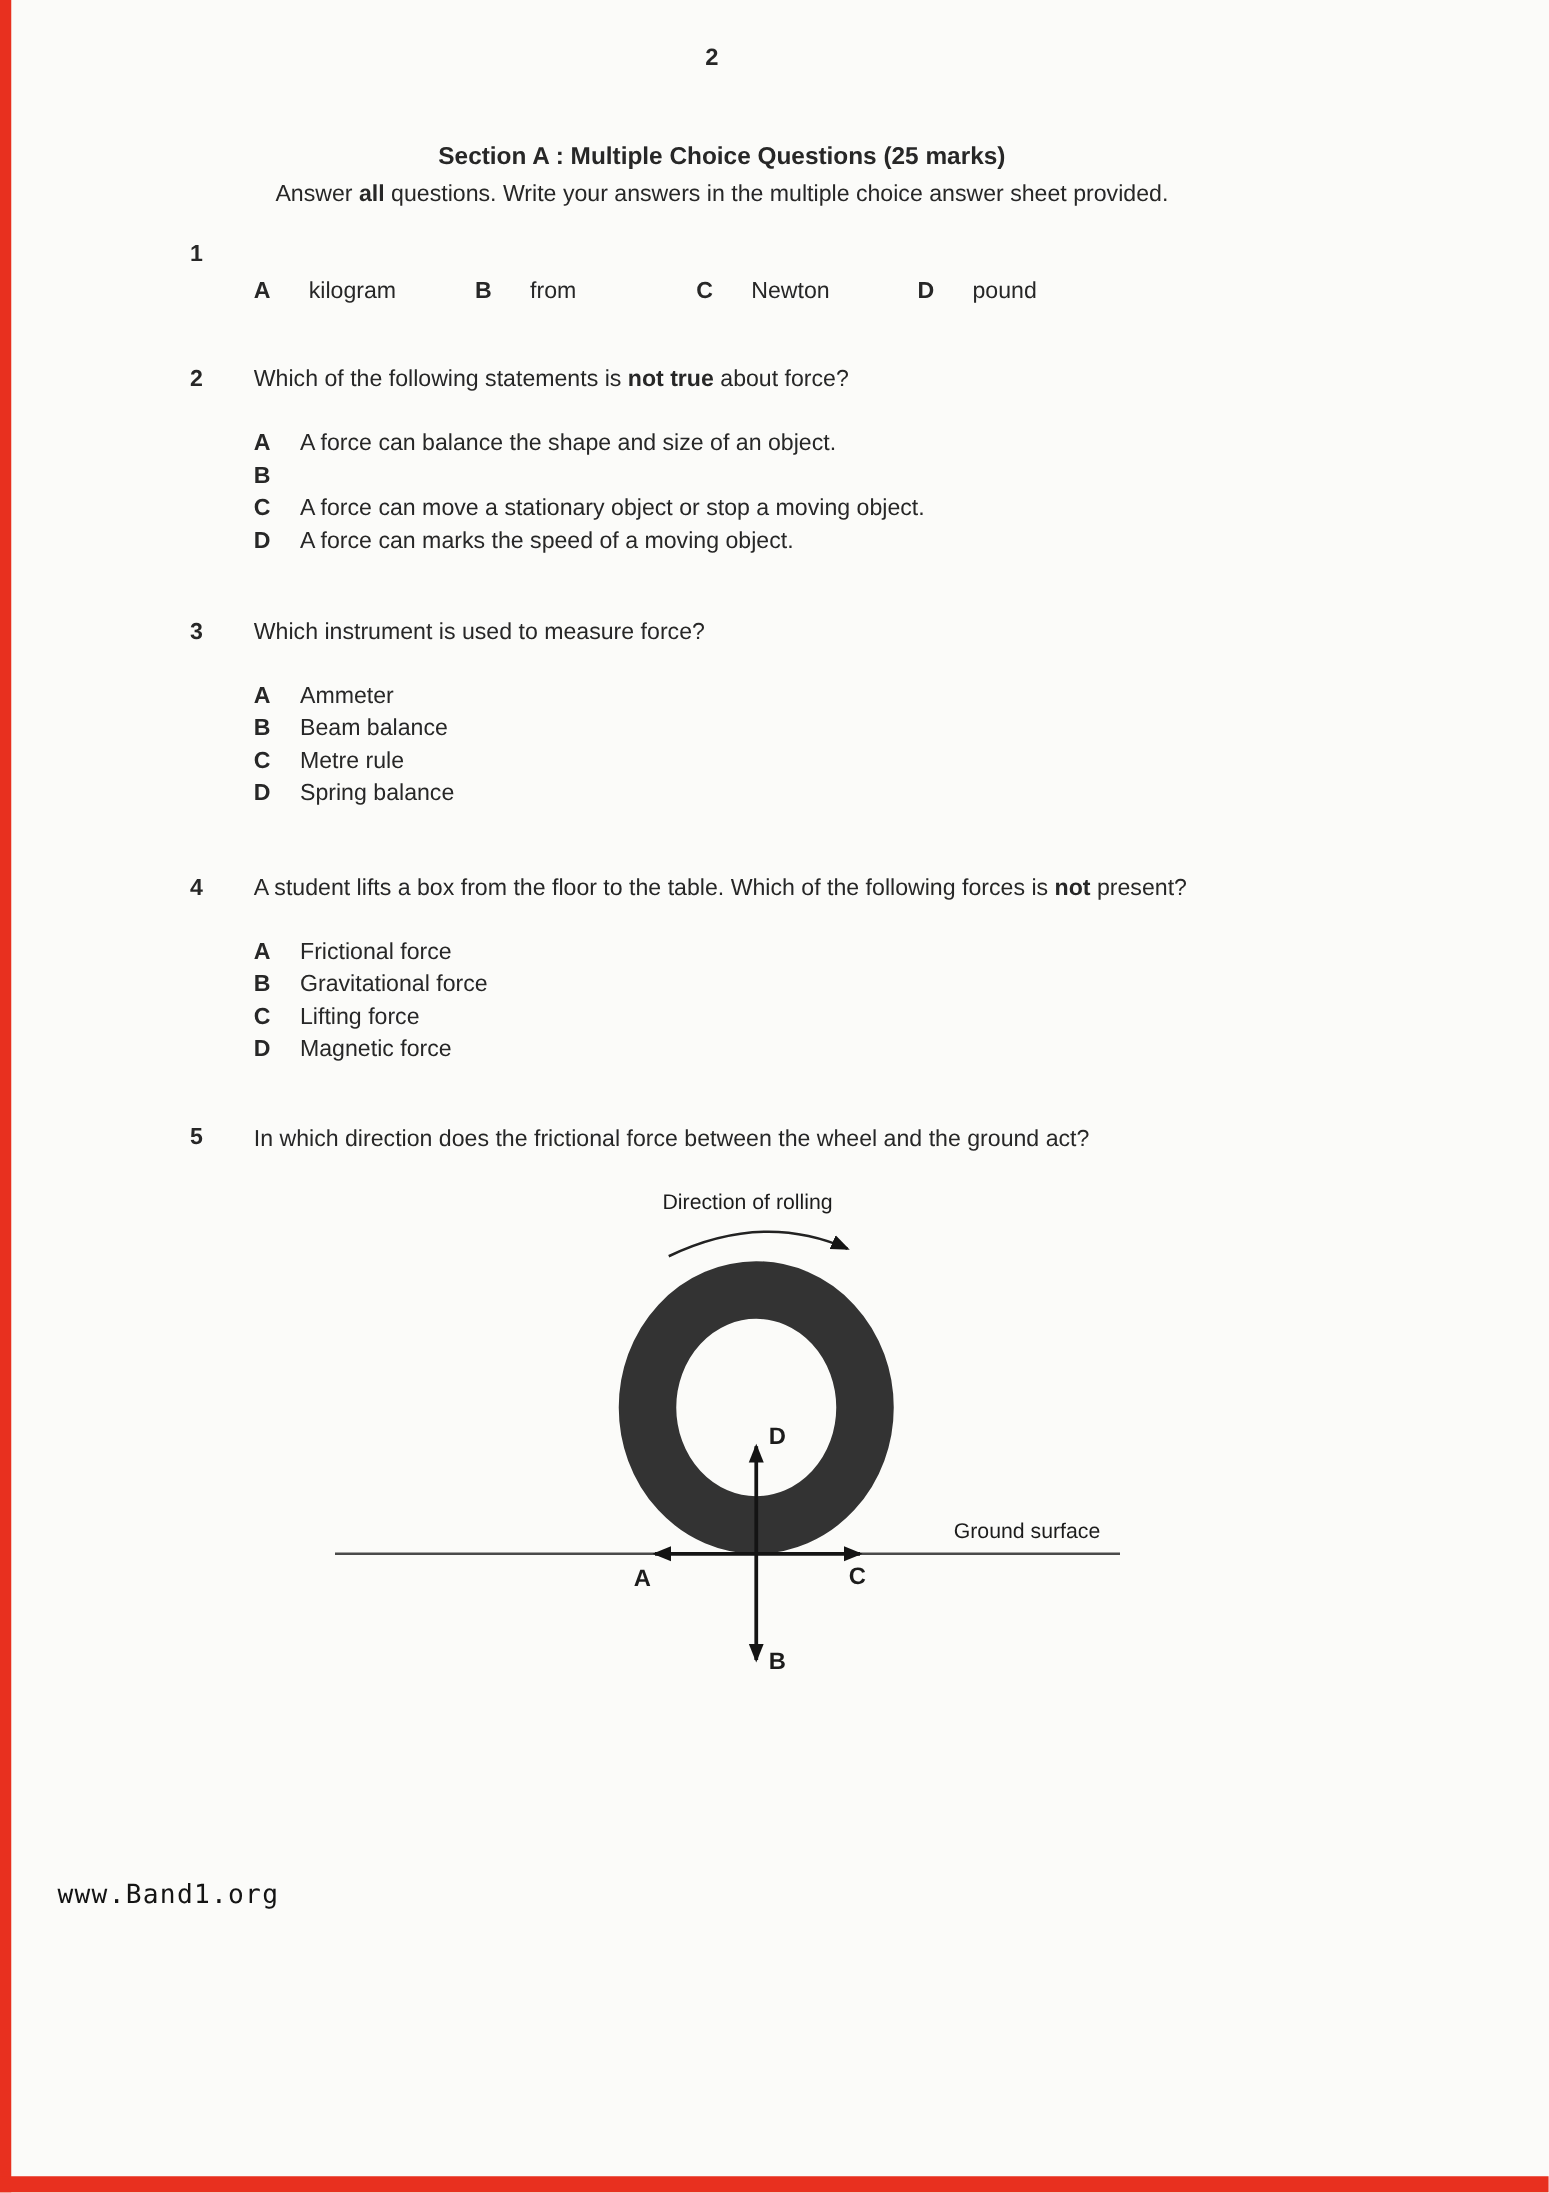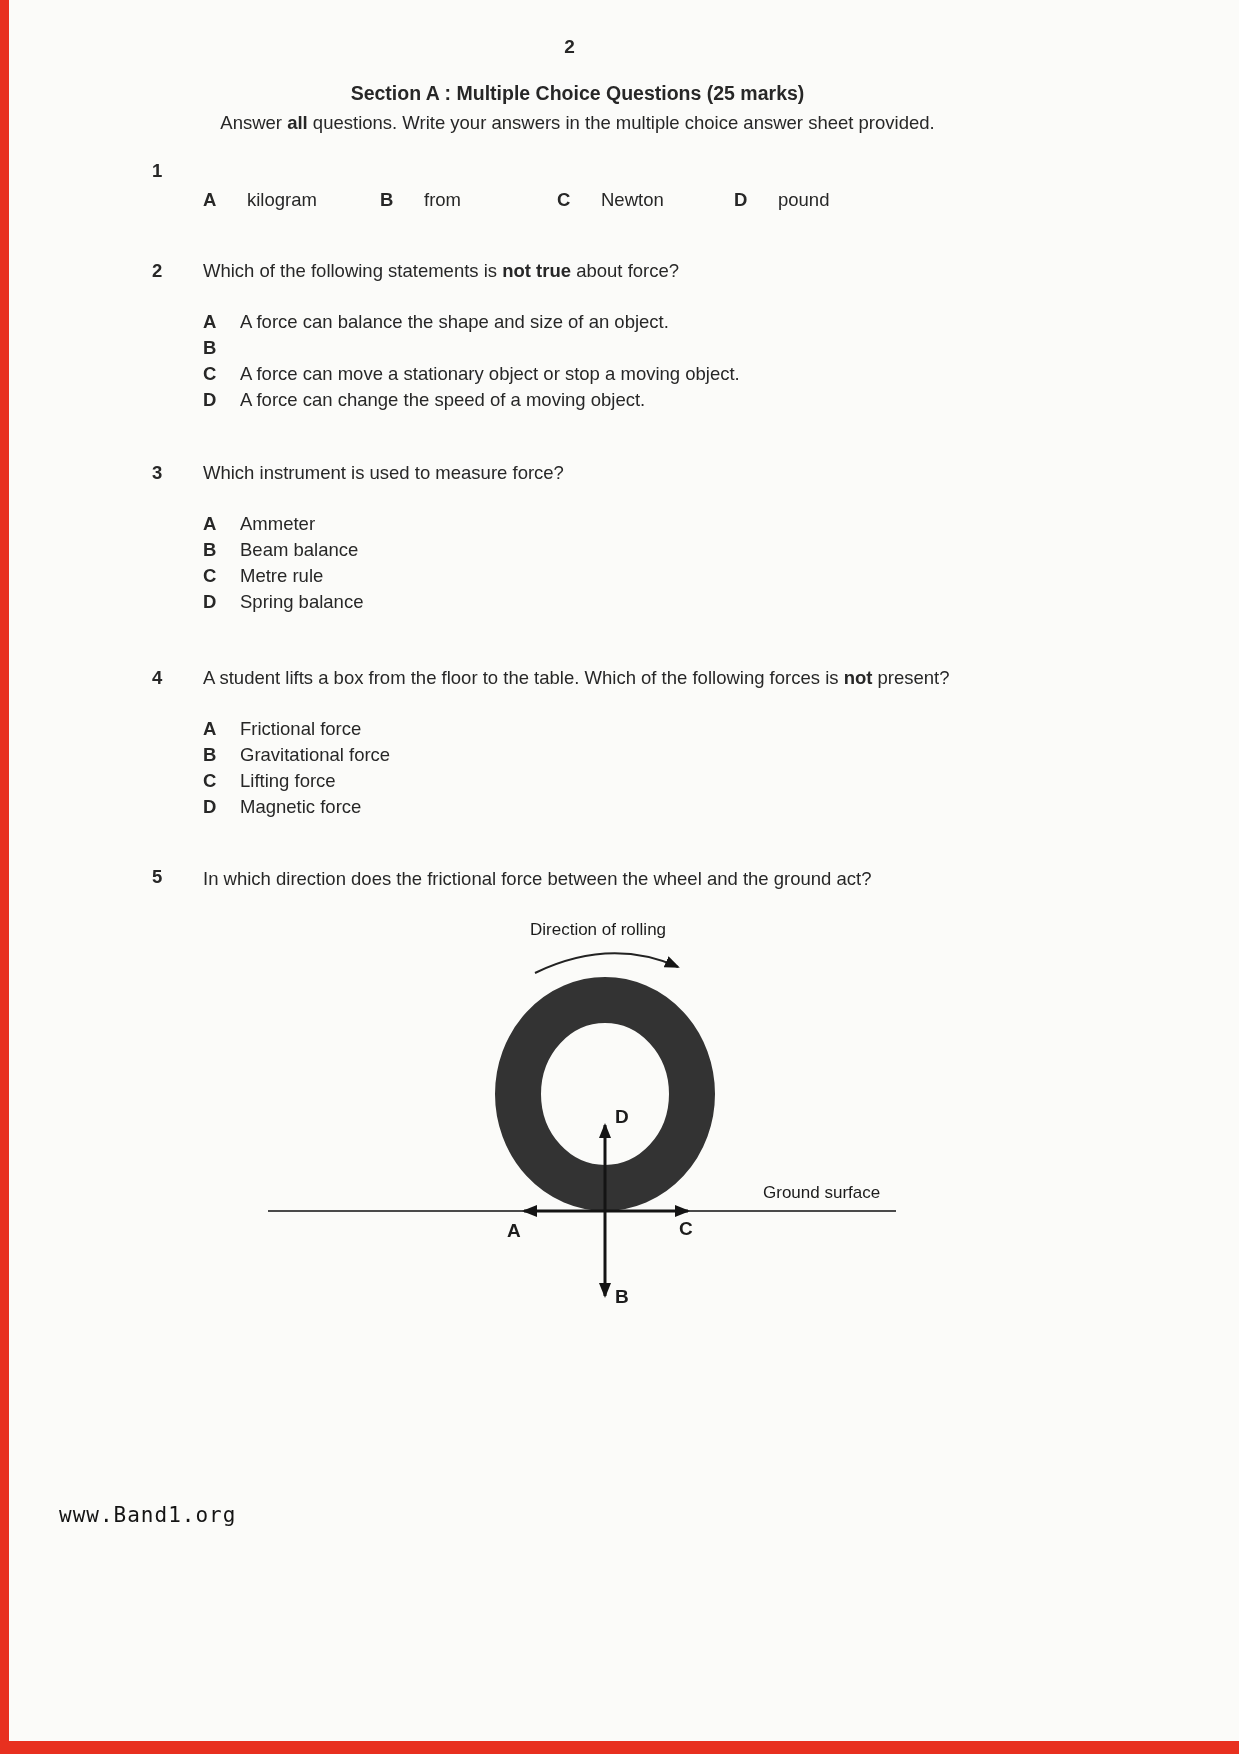--- a/index.html
+++ b/index.html
@@ -9,21 +9,21 @@
     background:#fbfbf9;
     font-family:"Liberation Sans", sans-serif;
     color:#272727;
     overflow:hidden;
   }
   .edge-left  { position:absolute; left:0; top:0; width:9px;  height:100%; background:#e8301f; }
   .edge-bottom{ position:absolute; left:0; bottom:0; width:100%; height:13px; background:#e8301f; }
 
   .page-number { text-align:center; padding-top:36px; padding-right:100px; font-weight:bold; font-size:19px; }
 
-  .section-header { text-align:center; margin-top:24px; padding-right:84px; }
+  .section-header { text-align:center; margin-top:56px; padding-right:84px; }
   .section-title  { font-weight:bold; font-size:19.5px; }
   .instructions   { font-size:18.5px; margin-top:7px; }
 
   .question { display:flex; margin-left:152px; margin-right:90px; font-size:18.5px; }
   .q-num  { width:51px; font-weight:bold; flex-shrink:0; }
   .q-body { flex:1; }
   .q1 { margin-top:26px; }
   .q2 { margin-top:49px; }
   .q3 { margin-top:49px; }
   .q4 { margin-top:52px; }
@@ -39,21 +39,21 @@
   .options-v .opt-letter { width:37px; }
 
   .opt-letter { font-weight:bold; flex-shrink:0; }
 
   .diagram-wrap { margin-left:258px; margin-top:20px; }
   svg text { font-family:"Liberation Sans", sans-serif; fill:#1c1c1c; }
   .lbl { font-size:17px; }
   .lbl-bold { font-size:19px; font-weight:bold; }
 
   .footer {
-    position:absolute; left:59px; top:1503px;
+    position:absolute; left:46px; top:1503px;
     font-family:"DejaVu Sans Mono", monospace;
     font-size:21px; color:#141414; letter-spacing:1px;
   }
   b { font-weight:bold; }
 </style>
 </head>
 <body>
 
 <div class="edge-left"></div>
 <div class="edge-bottom"></div>
@@ -100,21 +100,21 @@
       </div>
       <div class="opt">
         <span class="opt-letter">B</span>
       </div>
       <div class="opt">
         <span class="opt-letter">C</span>
         <span class="opt-text">A force can move a stationary object or stop a moving object.</span>
       </div>
       <div class="opt">
         <span class="opt-letter">D</span>
-        <span class="opt-text">A force can change the speed of a moving object.</span>
+        <span class="opt-text">A force can marks the speed of a moving object.</span>
       </div>
     </div>
   </div>
 </div>
 
 <div class="question q3">
   <div class="q-num">3</div>
   <div class="q-body">
     <div class="q-text"><span>Which instrument is used to measure force?</span><b></b><span></span></div>
     <div class="options-v">

